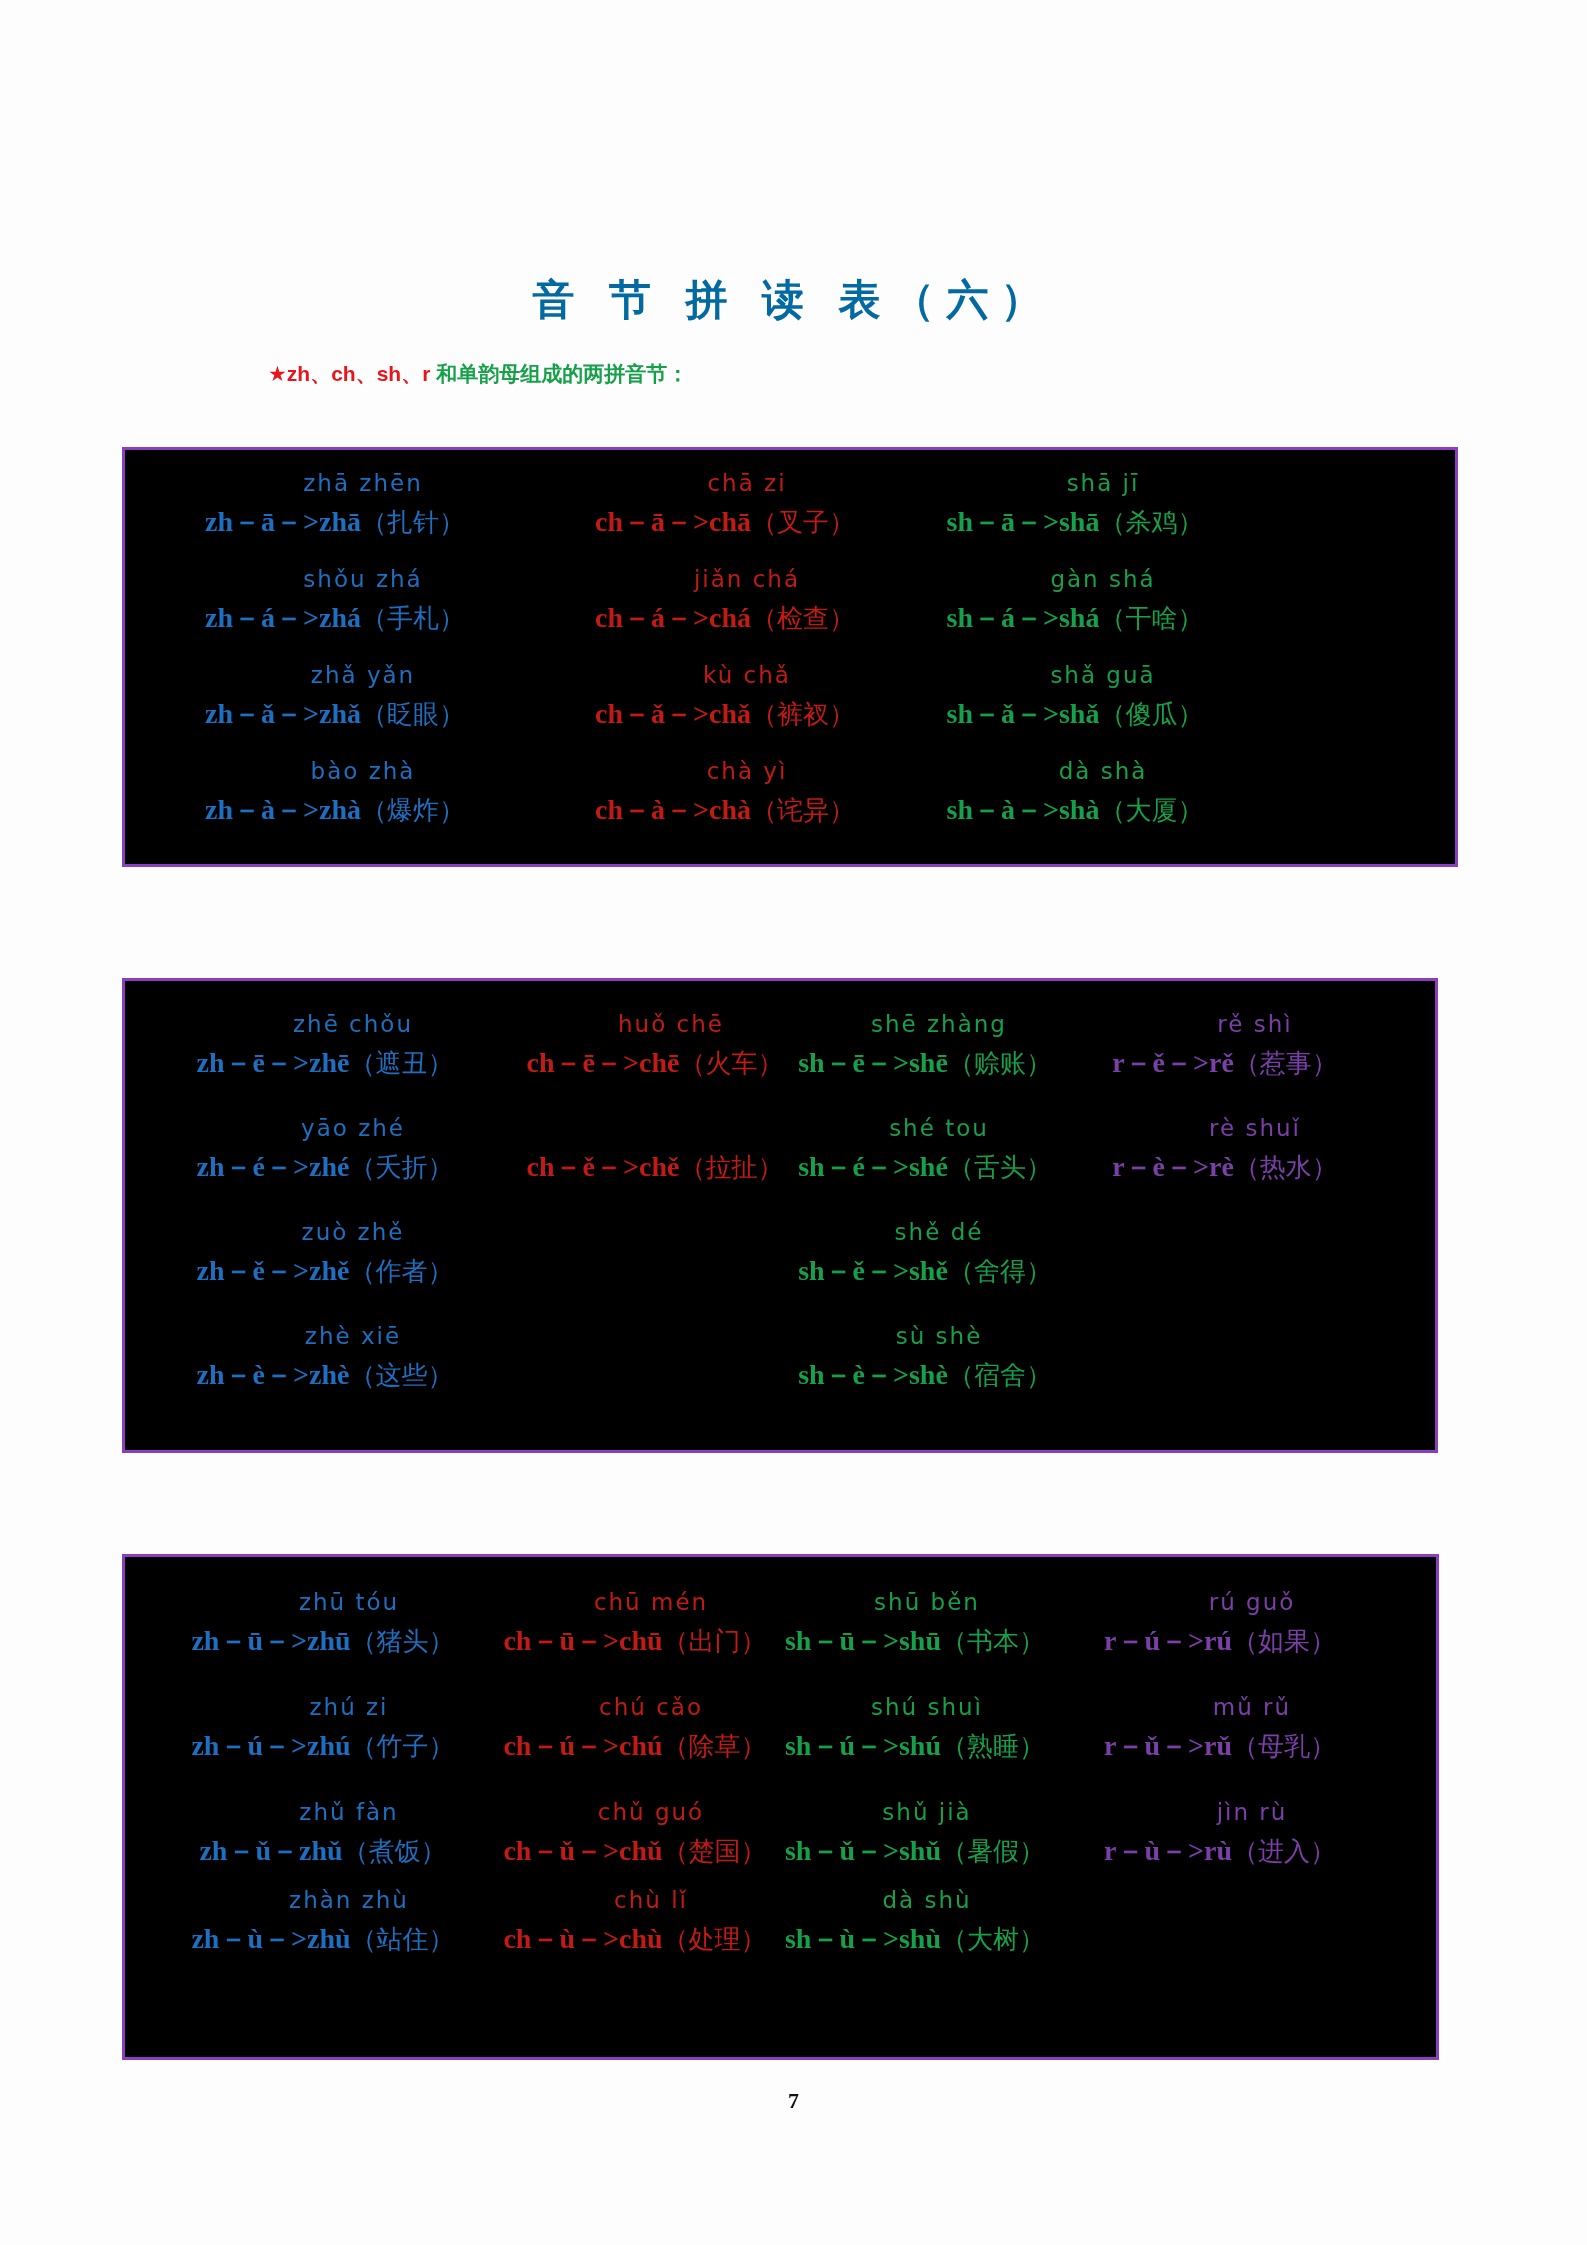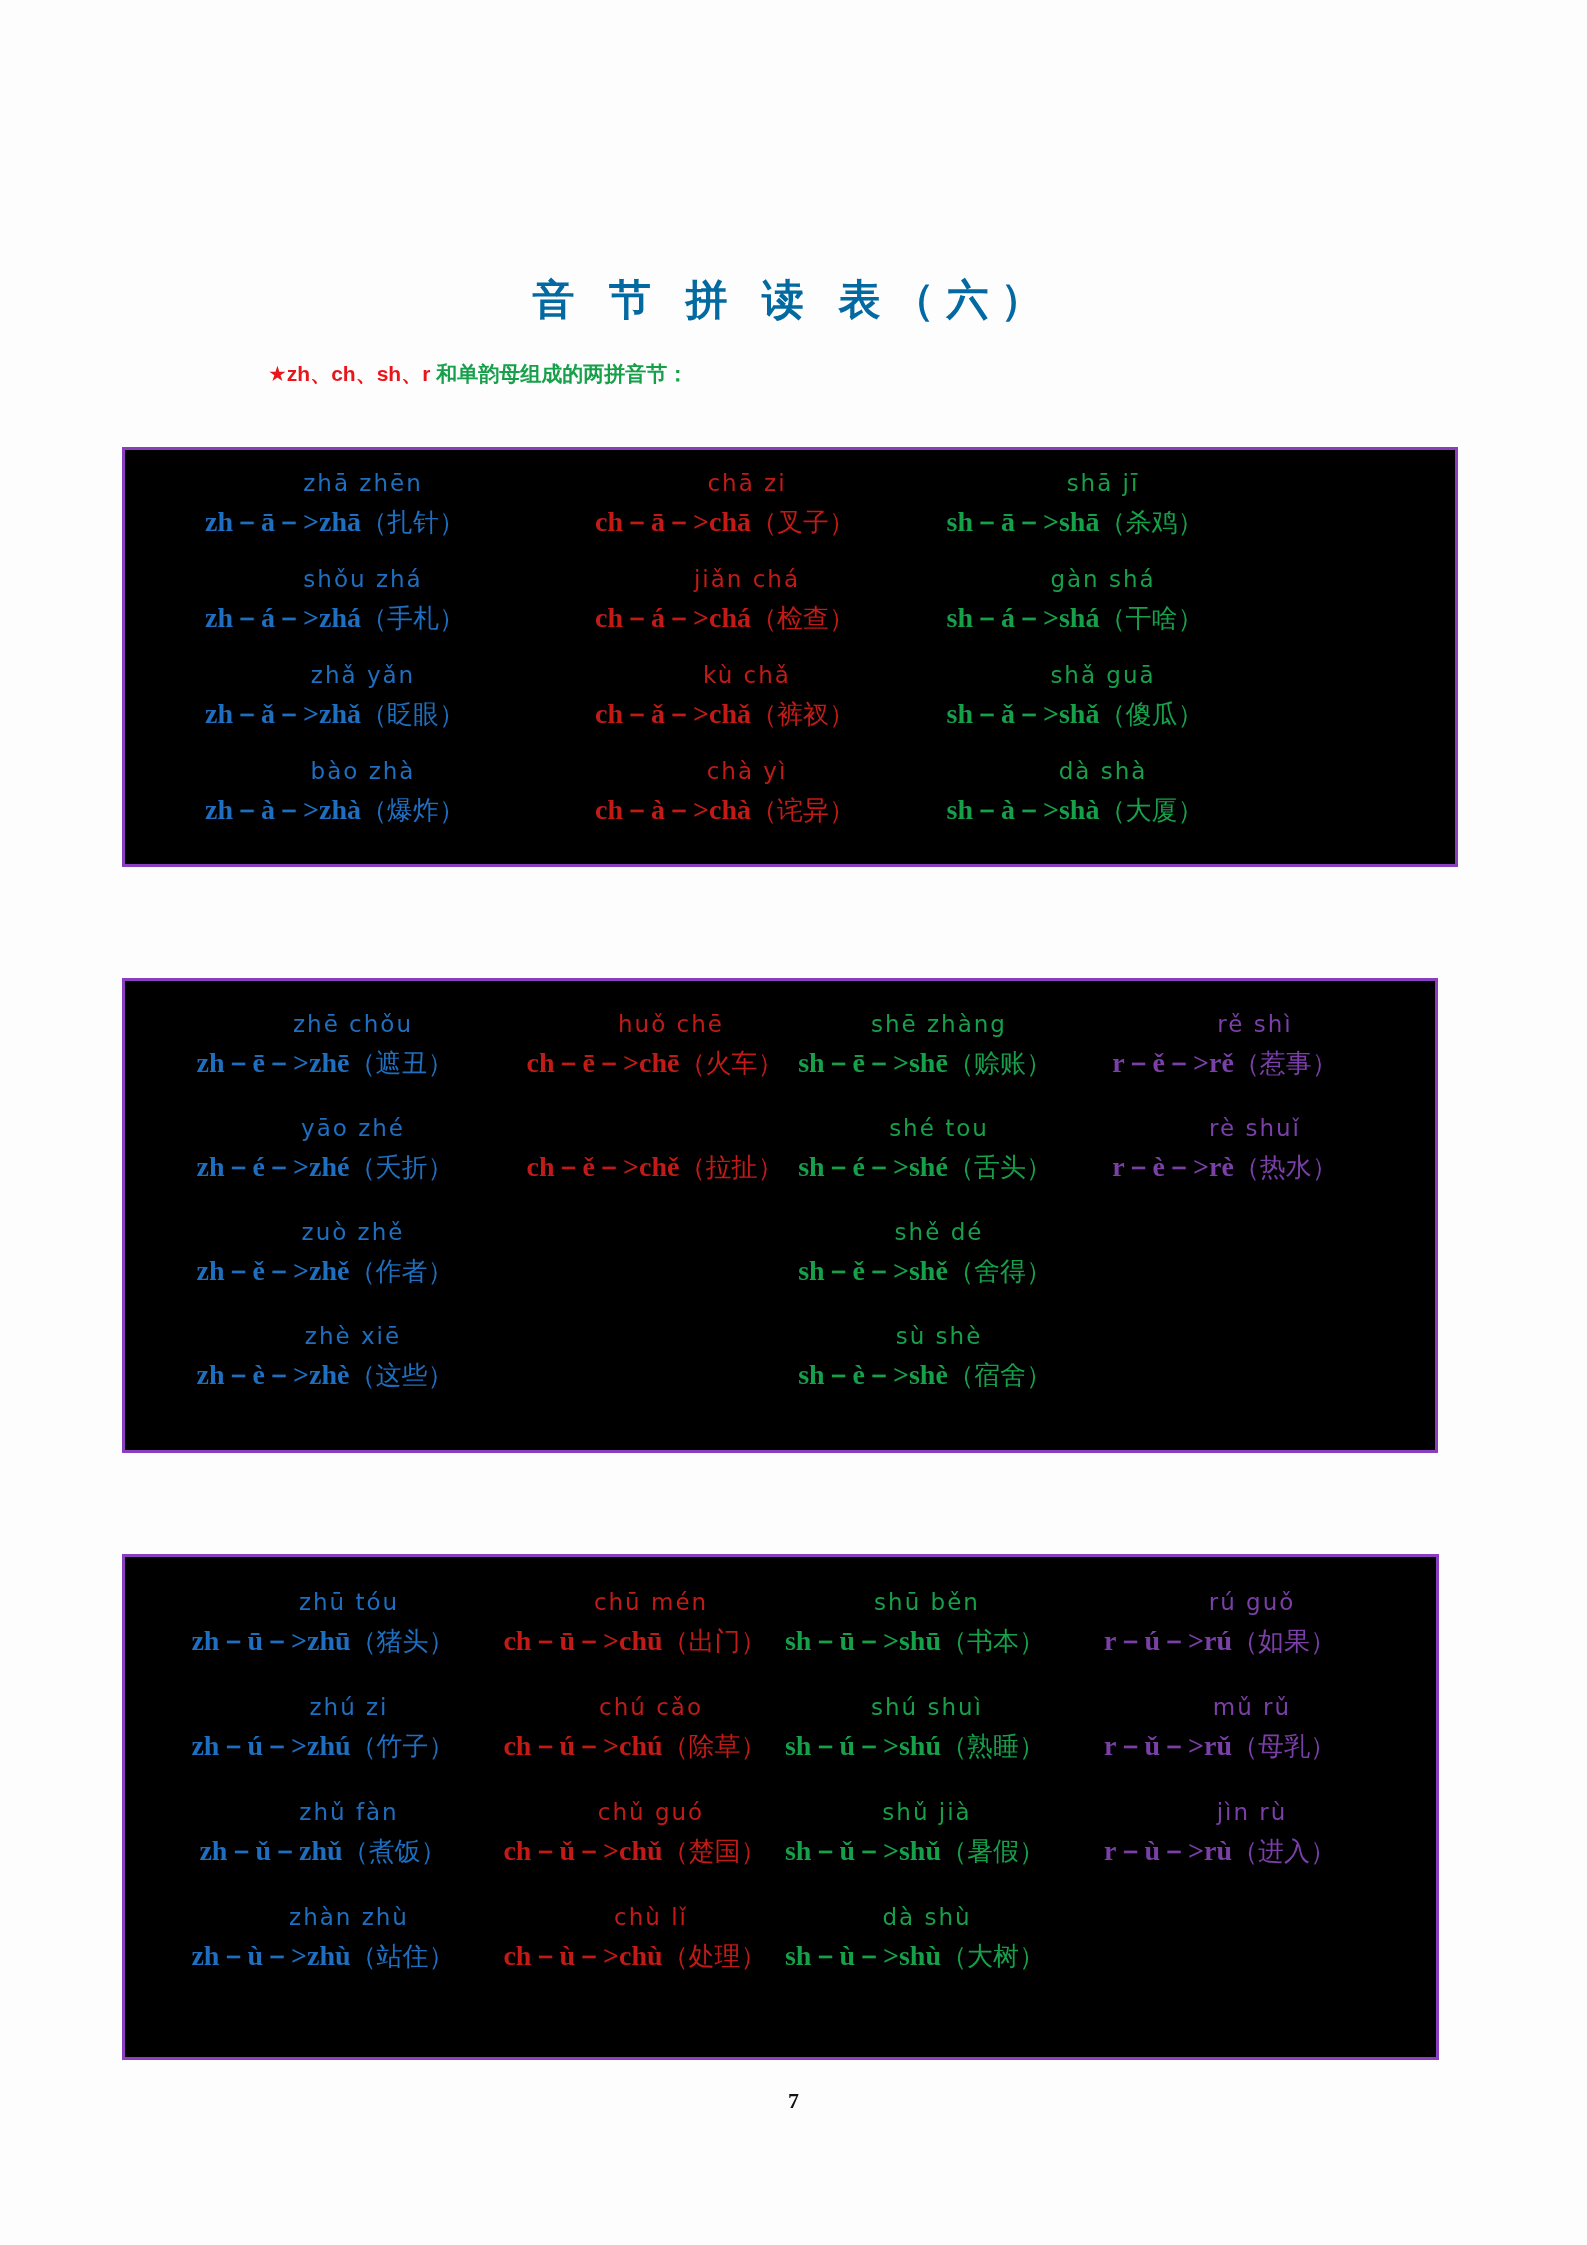--- a/index.html
+++ b/index.html
@@ -353,21 +353,21 @@
           </div>
           <div class="cell col2">
             <div class="gloss c-green">shǔ jià</div>
             <div class="formula c-green"><span>sh－ǔ－&gt;shǔ</span><span class="hz">（暑假）</span></div>
           </div>
           <div class="cell col3">
             <div class="gloss c-purple">jìn rù</div>
             <div class="formula c-purple"><span>r－ù－&gt;rù</span><span class="hz">（进入）</span></div>
           </div>
         </div>
-        <div class="row" style="top: 345px;">
+        <div class="row" style="top: 328px;">
           <div class="cell col0">
             <div class="gloss c-blue">zhàn zhù</div>
             <div class="formula c-blue"><span>zh－ù－&gt;zhù</span><span class="hz">（站住）</span></div>
           </div>
           <div class="cell col1">
             <div class="gloss c-red">chù lǐ</div>
             <div class="formula c-red"><span>ch－ù－&gt;chù</span><span class="hz">（处理）</span></div>
           </div>
           <div class="cell col2">
             <div class="gloss c-green">dà shù</div>

